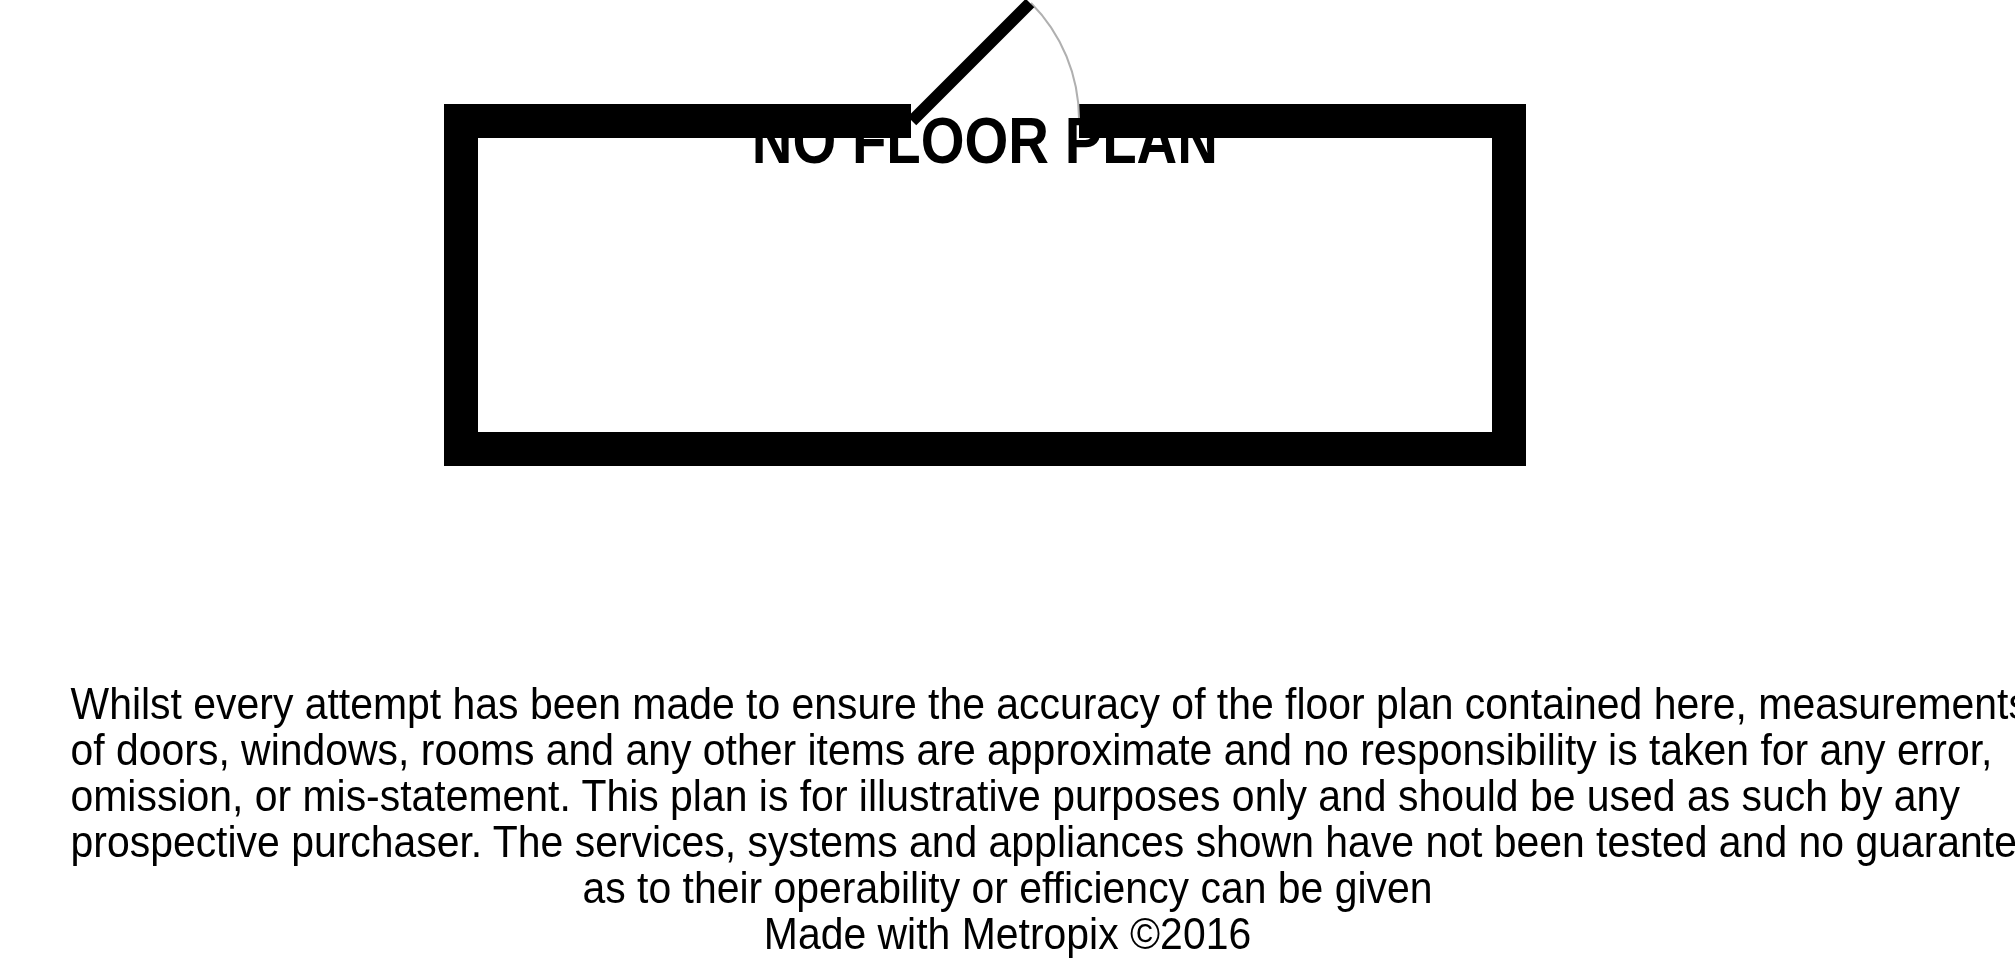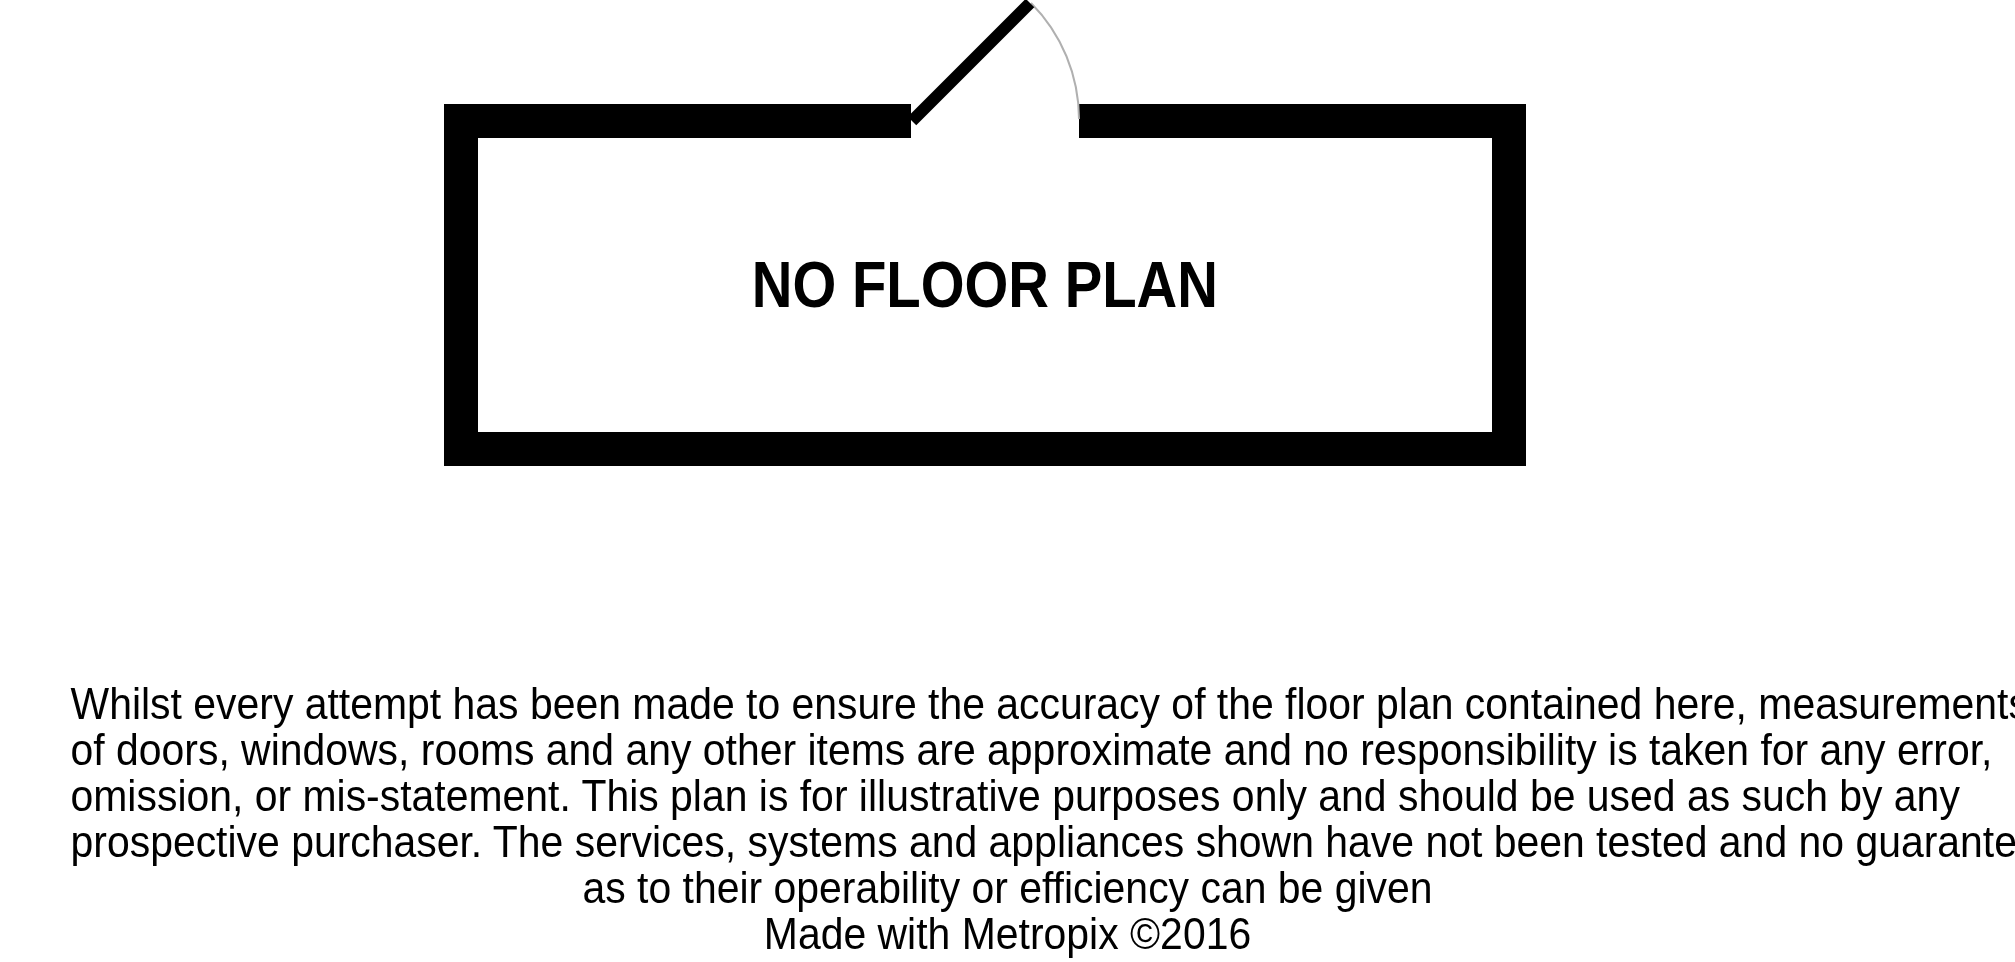--- a/index.html
+++ b/index.html
@@ -22,21 +22,20 @@
     width: 2015px;
     height: 962px;
   }
   .room-title-box {
     position: absolute;
     left: 444px;
     top: 104px;
     width: 1082px;
     height: 362px;
     display: flex;
-    align-items: center;
     justify-content: center;
     pointer-events: none;
   }
   .room-title {
     font-size: 64px;
     font-weight: bold;
     letter-spacing: 0px;
     white-space: nowrap;
     transform: scaleX(0.88);
     transform-origin: 50% 50%;

